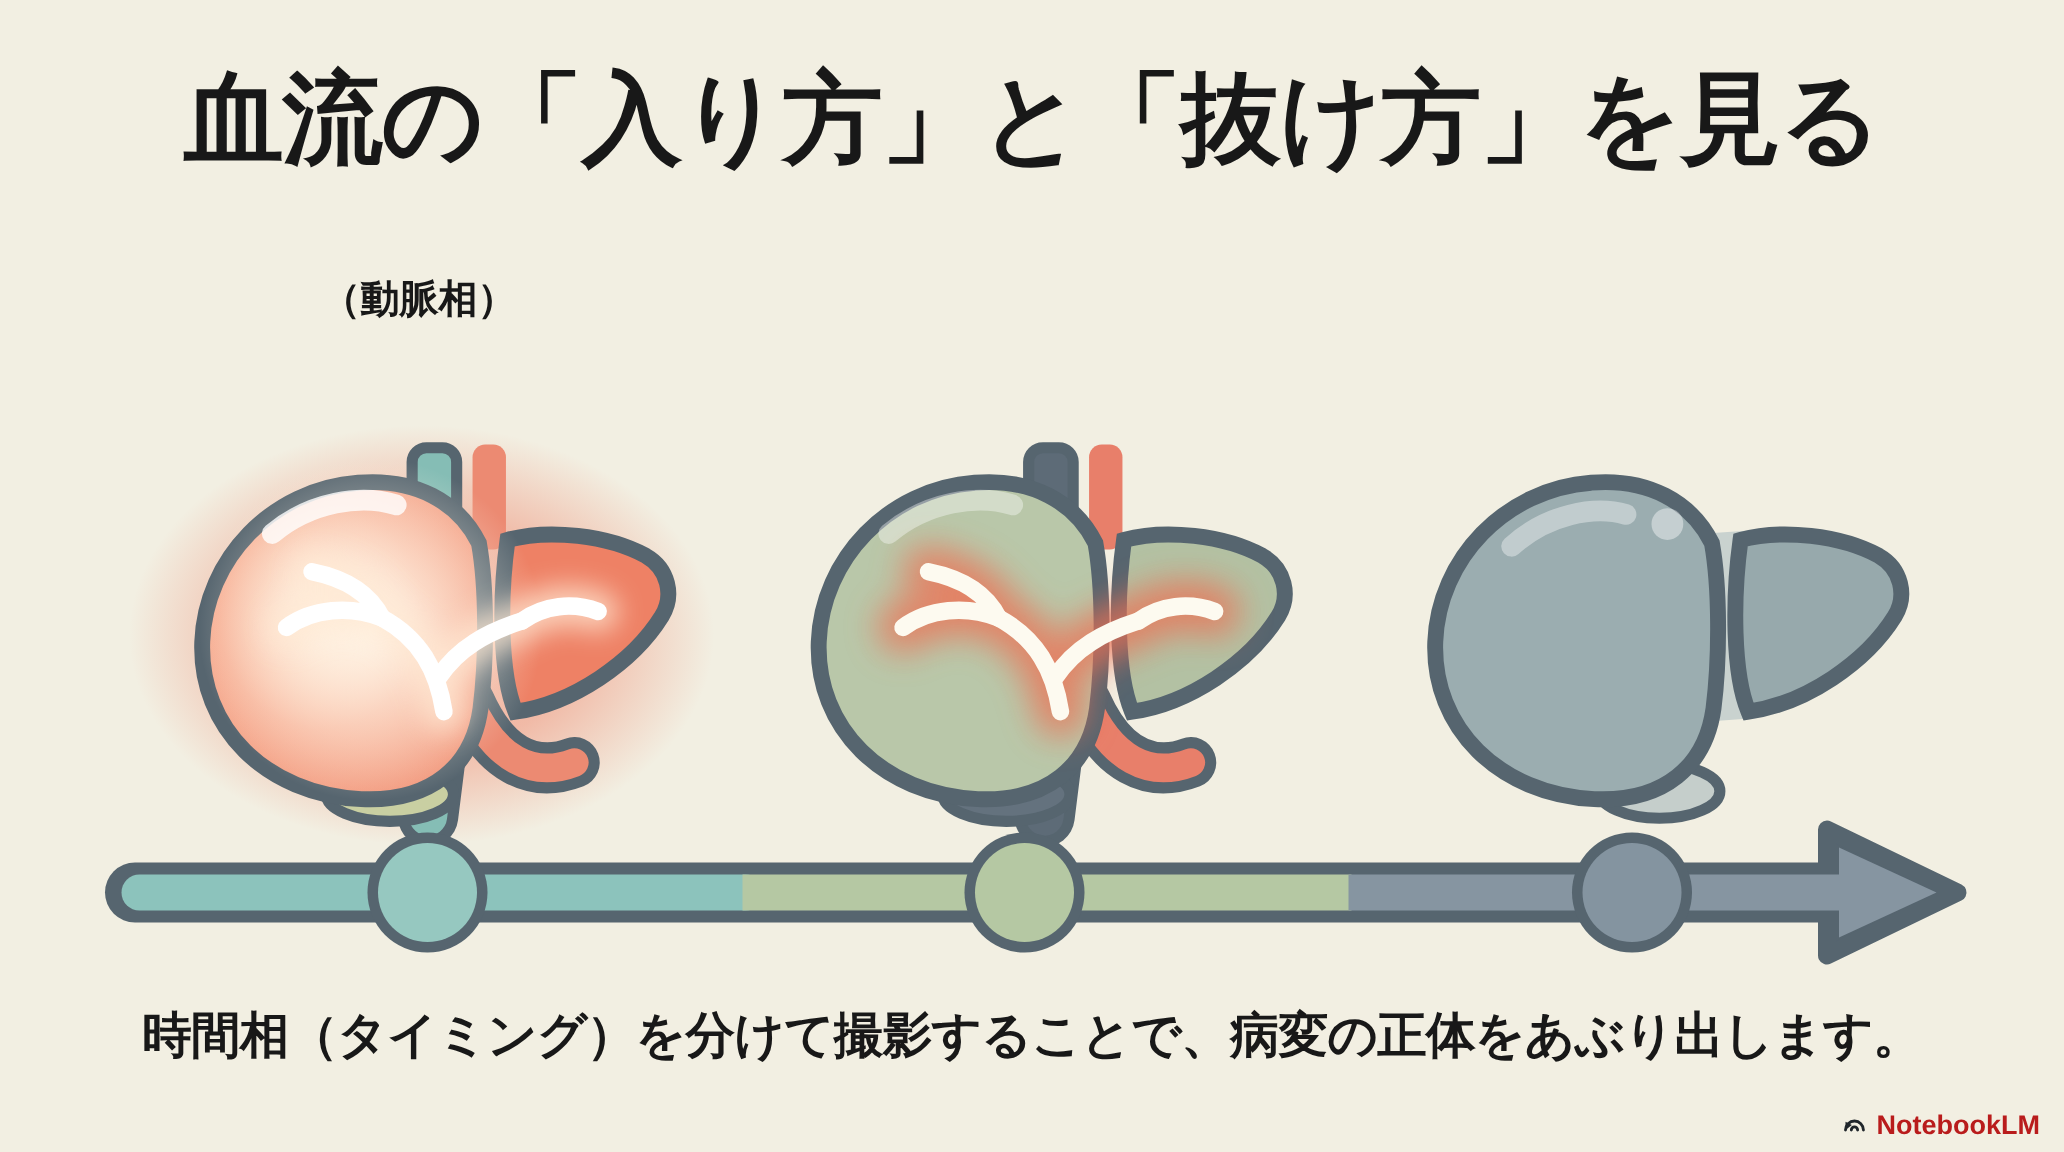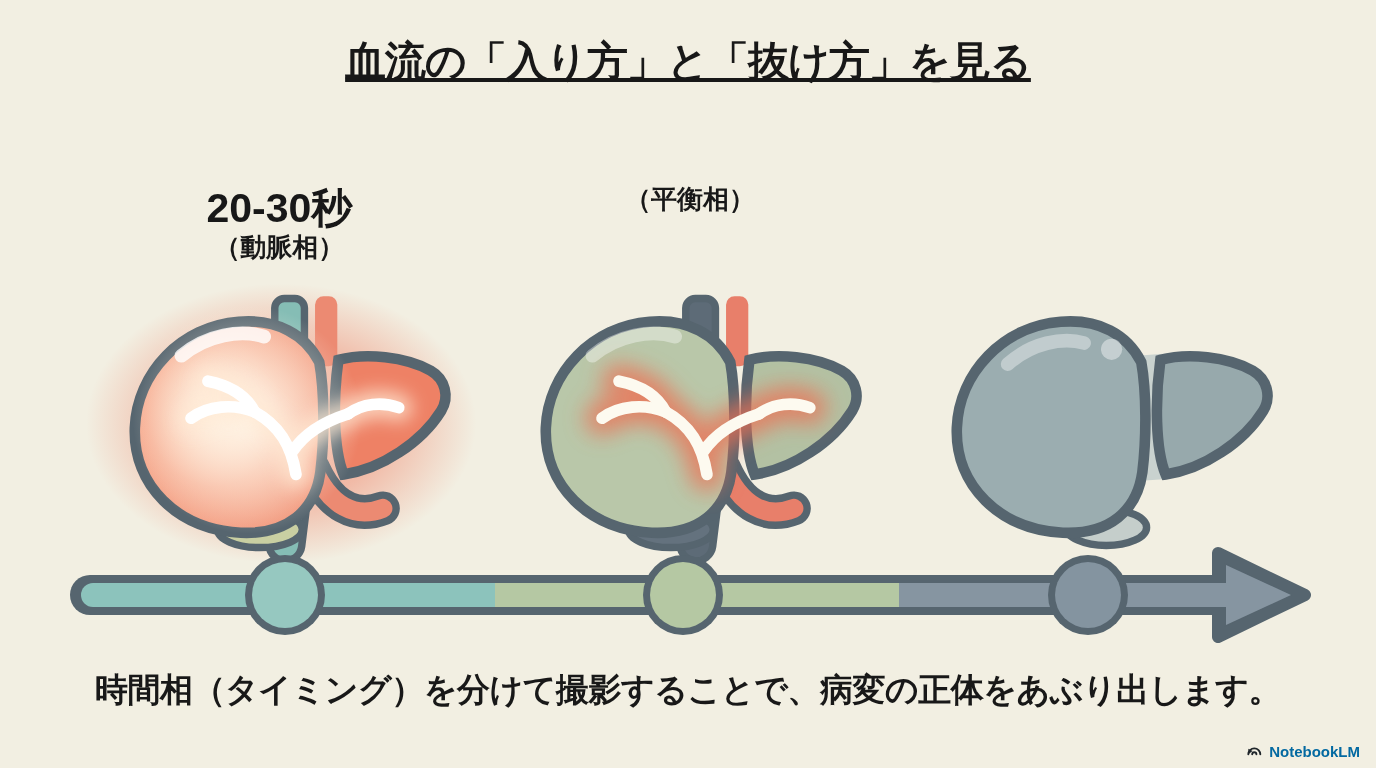--- a/index.html
+++ b/index.html
@@ -7,25 +7,24 @@
   body {
     position: relative;
     overflow: hidden;
     background: var(--background, #f2efe2);
     font-family: "Liberation Sans", "DejaVu Sans", sans-serif;
     color: var(--ink, #181818);
   }
   .band { position: absolute; left: 0; right: 0; }
   .band-title { top: 34px; text-align: center; }
   .page-title {
-    font-size: 41px;
+    font-size: 67px;
     font-weight: 800;
     letter-spacing: -1px;
     color: var(--ink, #181818);
-    text-decoration: underline;
   }
   .cols {
     display: grid;
     grid-template-columns: repeat(3, 1fr);
     padding: 0 70px 0 74px;
   }
   .band-labels { top: 184px; }
   .phase-label-block { text-align: center; line-height: 1.18; }
   .phase-time { font-size: 41px; font-weight: 800; }
   .phase-name { font-size: 26px; font-weight: 800; }
@@ -37,46 +36,44 @@
   .band-caption { top: 668px; text-align: center; padding: 0 9px; }
   .caption-text { font-size: 33px; font-weight: 800; letter-spacing: -0.5px; }
   .brand {
     position: absolute;
     right: 16px;
     bottom: 7px;
     display: flex;
     align-items: center;
     gap: 5px;
   }
-  .brand-text { font-size: 15px; font-weight: 600; color: #0369a1; }
+  .brand-text { font-size: 18px; font-weight: 600; color: #b91c1c; }
   .brand-icon { width: 19px; height: 19px; }
 
   
   .ol       { stroke: var(--outline, #56656f); stroke-width: 7; }
   .ol-thick { stroke: var(--outline, #56656f); stroke-width: 10; }
   .tube-dark{ stroke: var(--outline, #56656f); fill: none; stroke-linecap: round; }
   .tube-in  { fill: none; stroke-linecap: round; }
   .hl       { fill: none; stroke: rgba(255,255,255,0.8); stroke-width: 13; stroke-linecap: round; }
   .hl-soft  { fill: none; stroke: rgba(255,255,255,0.38); stroke-width: 13; stroke-linecap: round; }
   .tree-use { fill: none; stroke-linecap: round; stroke-linejoin: round; }
 </style>
 </head>
 <body>
 
 <div class="band band-title">
   <div class="page-title">血流の「入り方」と「抜け方」を見る</div>
 </div>
 
 <div class="band band-labels cols">
   <div class="phase-label-block">
-    <div class="phase-time">20-30秒</div>
     <div class="phase-name">（動脈相）</div>
   </div>
   <div class="phase-label-block">
-    <div class="phase-name">（平衡相）</div>
   </div>
 </div>
 
 <div class="band band-livers cols">
 
   <div class="liver-cell">
     <svg class="liver-svg" viewBox="0 0 360 250">
       <defs>
         <radialGradient id="glowOut1" cx="50%" cy="50%" r="50%">
           <stop offset="0%" stop-opacity="0.55" stop-color="#ef7155"></stop>

